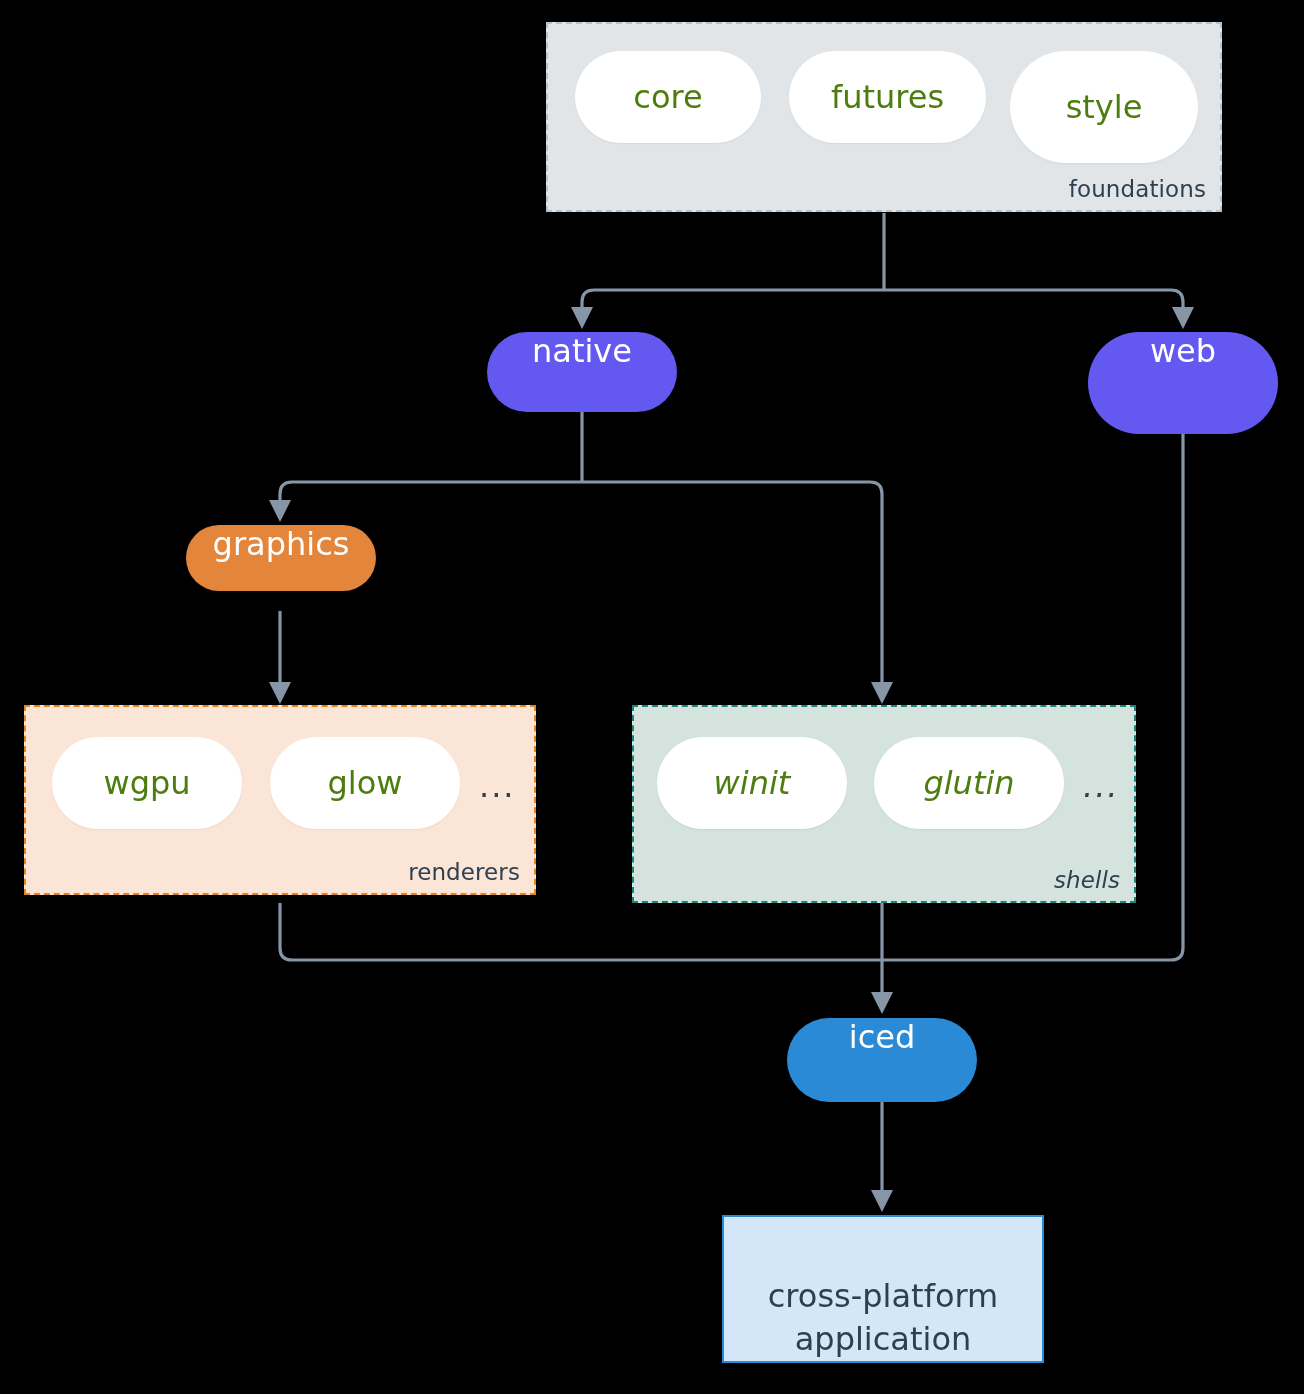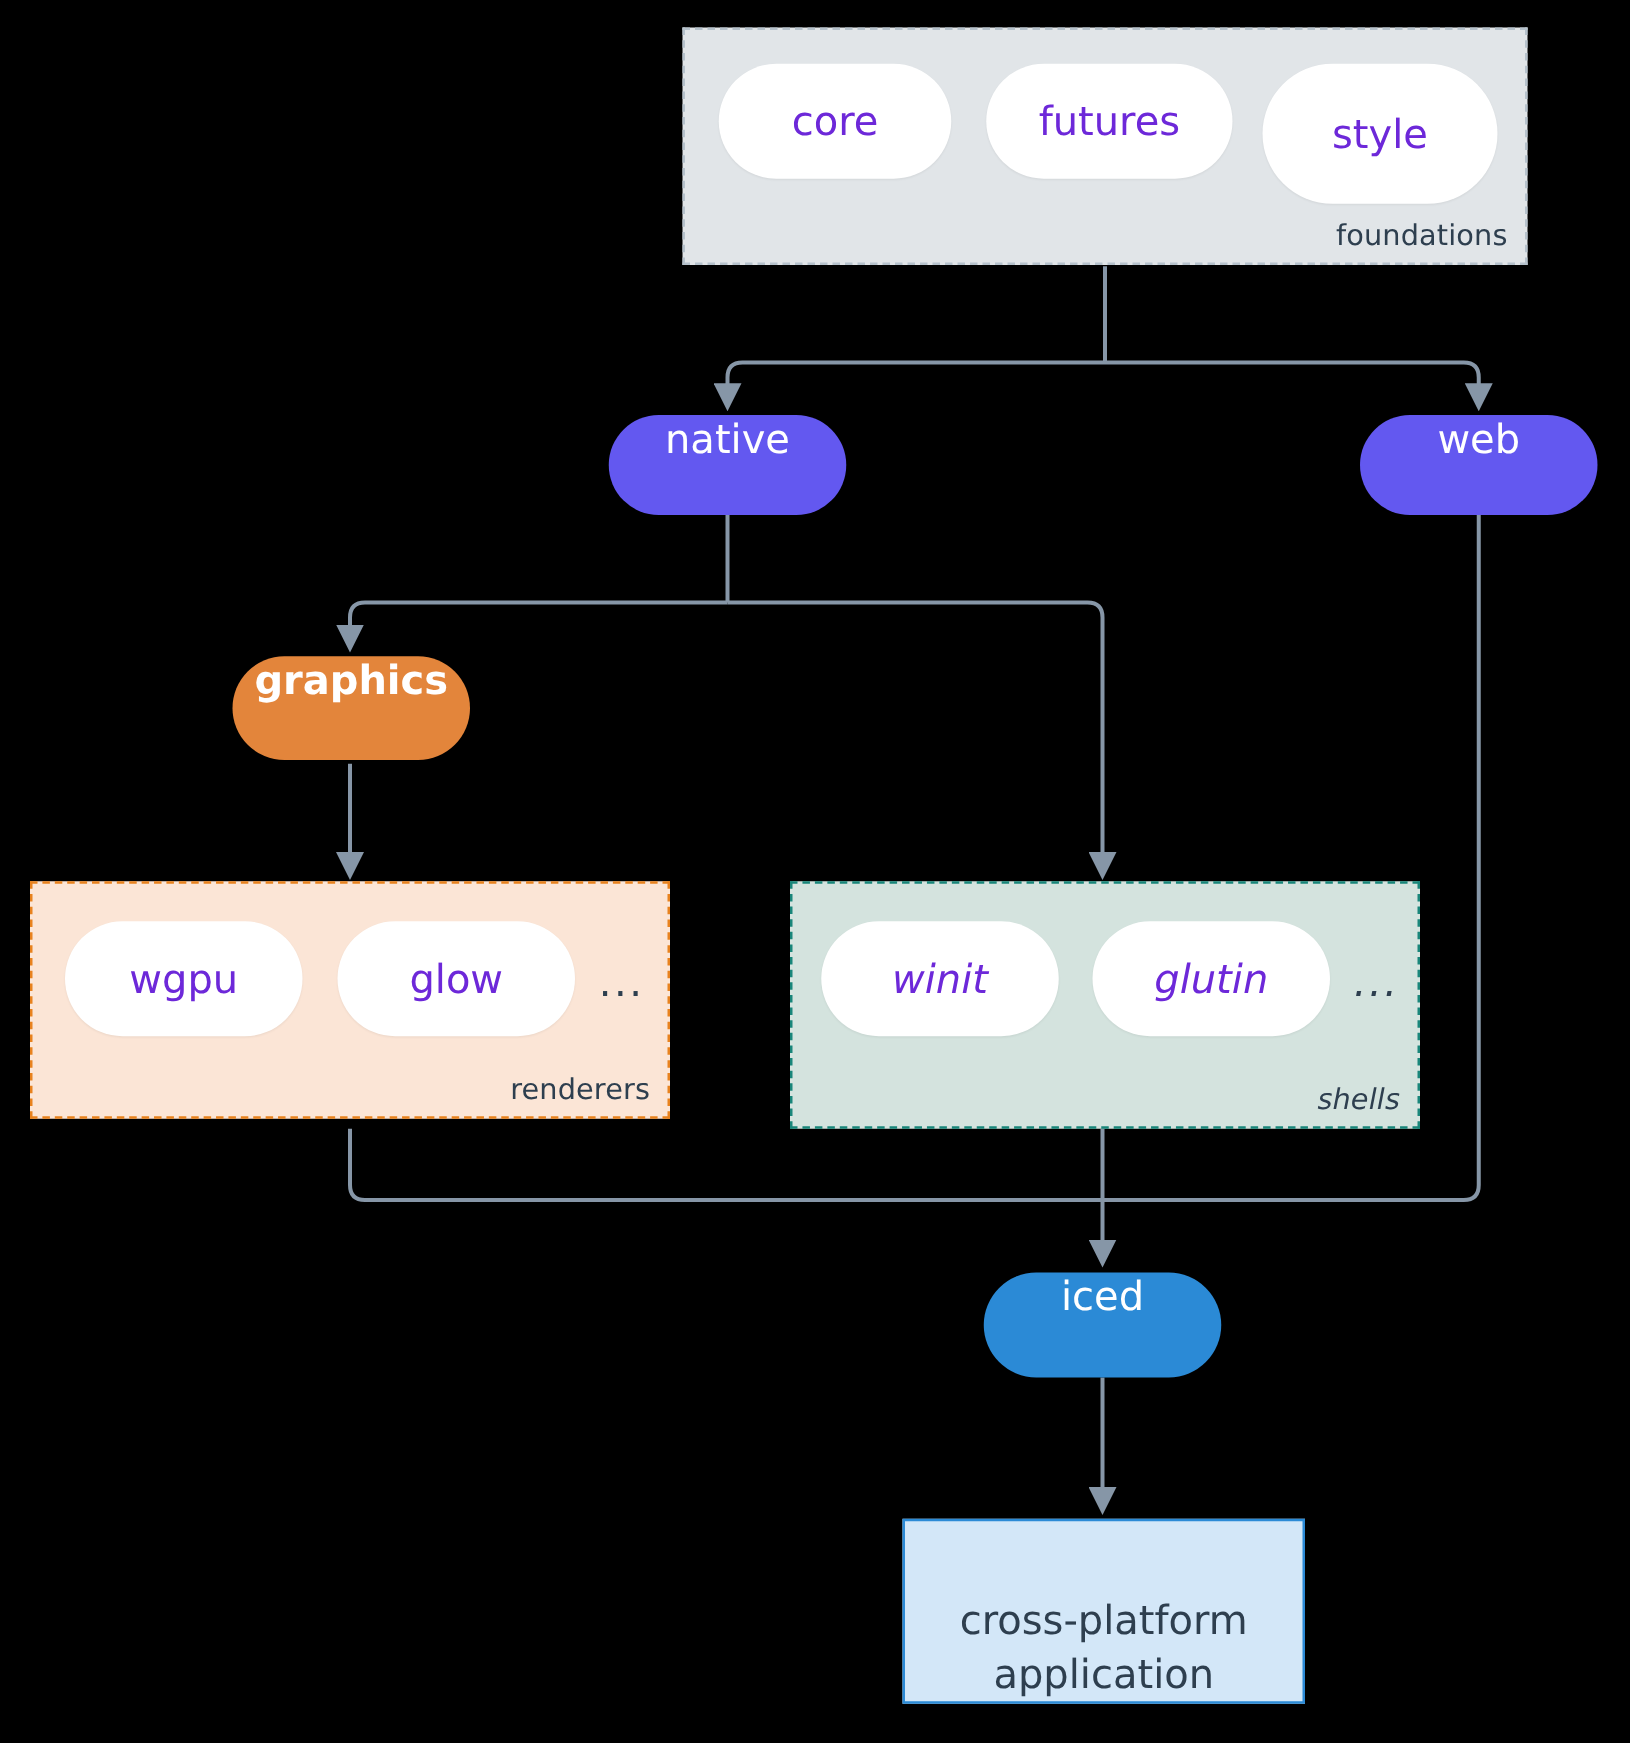--- a/index.html
+++ b/index.html
@@ -67,21 +67,21 @@
   }
 
   .pill-white {
     position: absolute;
     background: #ffffff;
     border-radius: 999px;
     display: flex;
     align-items: center;
     justify-content: center;
     font-size: 32px;
-    color: #6d28d9;
+    color: #4d7c0f;
     box-shadow: 0 1px 2px rgba(0,0,0,0.06);
   }
 
   .node {
     position: absolute;
     border-radius: 999px;
     display: flex;
     justify-content: center;
     font-size: 32px;
     color: #ffffff;
@@ -163,25 +163,25 @@
     <div class="pill-white" style="left:462px; top:27px; width:188px; height:112px;">
       <span>style</span>
     </div>
     <div class="group-label">foundations</div>
   </div>
 
   <div class="node node-native" style="left:487px; top:332px; width:190px; height:80px;">
     <span>native</span>
   </div>
 
-  <div class="node node-web" style="left:1088px; top:332px; width:190px; height:80px;">
+  <div class="node node-web" style="left:1088px; top:332px; width:190px; height:102px;">
     <span>web</span>
   </div>
 
-  <div class="node node-graphics" style="left:186px; top:525px; width:190px; height:83px;font-weight:bold;">
+  <div class="node node-graphics" style="left:186px; top:525px; width:190px; height:66px;">
     <span>graphics</span>
   </div>
 
   <div class="group-box group-renderers">
     <div class="pill-white" style="left:26px; top:30px; width:190px; height:92px;">
       <span>wgpu</span>
     </div>
     <div class="pill-white" style="left:244px; top:30px; width:190px; height:92px;">
       <span>glow</span>
     </div>

